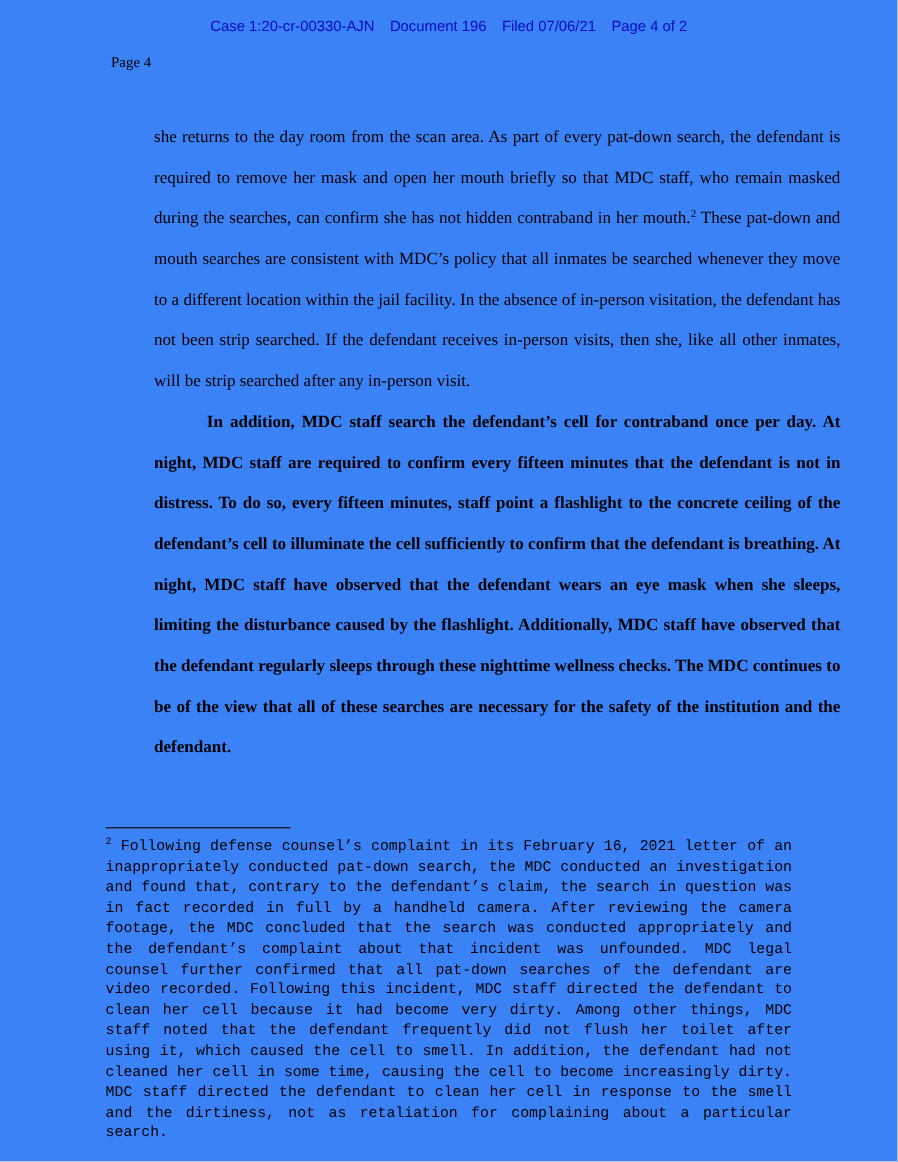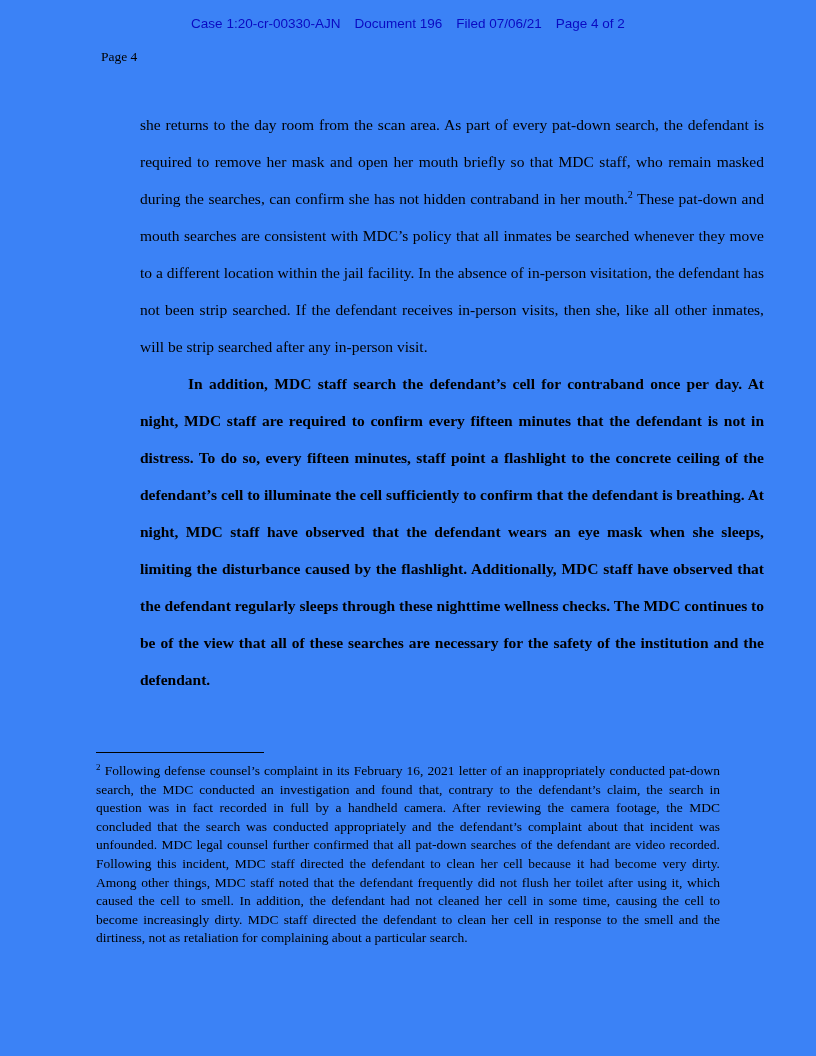--- a/index.html
+++ b/index.html
@@ -70,20 +70,21 @@
     height: 0;
     border-top: 1.5px solid #000000;
     margin-bottom: 9px;
   }
   .fn-text {
     margin: 0;
     padding: 0;
     font-size: 13.5px;
     line-height: 18.6px;
     text-align: justify;
+    font-family: Liberation Mono, monospace;
   }
   .fn-text sup {
     font-size: 9px;
   }
 </style>
 </head>
 <body>
 
 <div class="page">
 

